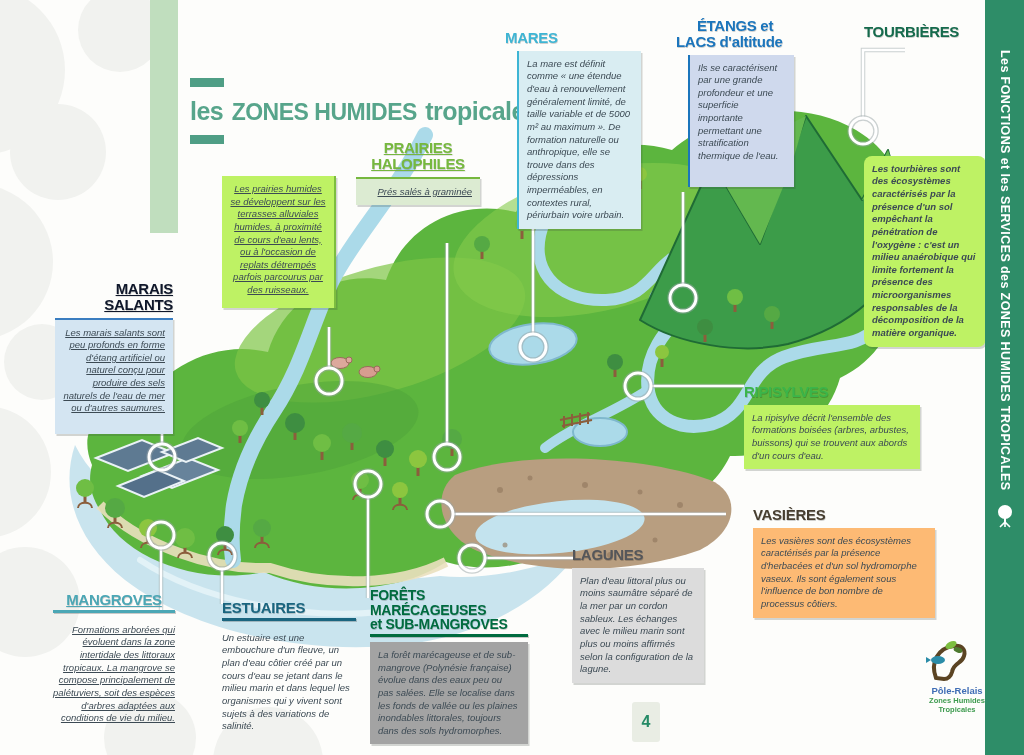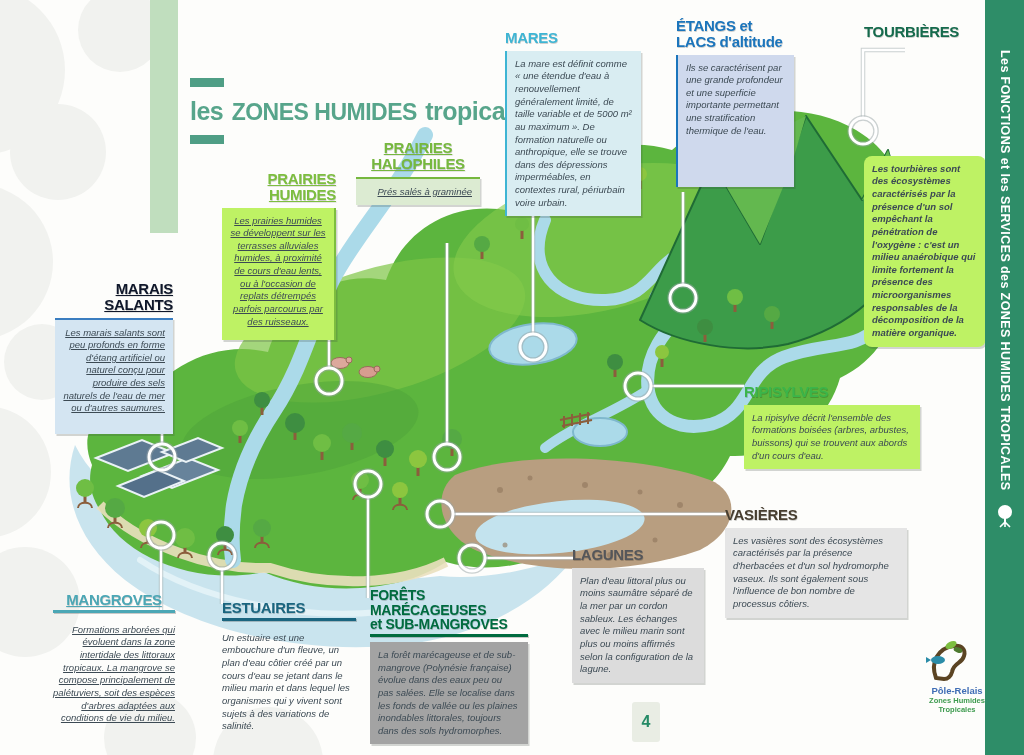--- a/index.html
+++ b/index.html
@@ -42,37 +42,37 @@
   }
   .co-underline{height:3px;margin-top:2px;box-shadow:1px 1px 0 rgba(0,0,0,0.2);}
   .co-box{
     margin-top:5px;padding:7px 8px;
     font-size:9.5px;line-height:1.33;font-style:italic;color:#3C4A54;
     box-shadow:1.5px 2px 0 rgba(60,70,60,0.22);
   }
   .co-box.plain{box-shadow:none;padding:6px 0;}
   .align-right .co-box, .align-right .co-title{text-align:right;text-decoration:underline;}
   .align-center-title .co-title{text-align:center;}
-  .acc-left{border-left:2px solid;}
+  .acc-left{border-left:2px solid;margin-left:12px;}
   .acc-top{border-top:2px solid;}
   .acc-right{border-right:2px solid;}
 
   #co-mares{left:505px;top:30px;width:136px;}
   #co-mares .co-box{min-height:112px;}
   #co-etangs{left:676px;top:18px;width:118px;}
   #co-etangs .co-box{min-height:118px;}
   #co-tourbieres{left:864px;top:24px;width:122px;}
   #co-tourbieres .co-box{margin-top:116px;border-radius:8px;}
   #co-prairies-humides{left:208px;top:171px;width:128px;}
   #co-prairies-humides .co-box{margin-left:14px;min-height:118px;}
   #co-prairies-halophiles{left:356px;top:140px;width:124px;}
   #co-marais-salants{left:55px;top:281px;width:118px;}
   #co-marais-salants .co-box{min-height:100px;}
   #co-ripisylves{left:744px;top:384px;width:176px;}
-  #co-vasieres{left:725px;top:507px;width:182px;}
+  #co-vasieres{left:753px;top:507px;width:182px;}
   #co-mangroves{left:53px;top:592px;width:122px;}
   #co-estuaires{left:222px;top:600px;width:134px;}
   #co-forets{left:370px;top:588px;width:158px;}
   #co-forets .co-title{font-size:14px;}
   #co-lagunes{left:572px;top:547px;width:132px;}
 
   
   .page-number-badge{
     position:absolute;left:632px;top:702px;width:28px;height:40px;
     background:#E9EDE4;border-radius:3px;display:flex;align-items:center;justify-content:center;
@@ -361,32 +361,31 @@
   </h1>
   <div class="title-bar bottom"></div>
 </div>
 
 <div class="callout" id="co-mares">
   <h3 class="co-title" style="color: rgb(62, 181, 212);">MARES</h3>
   <div class="co-box acc-left" style="background-color: rgb(217, 237, 242); border-left-color: rgb(62, 181, 212);">La mare est définit comme « une étendue d'eau à renouvellement généralement limité, de taille variable et de 5000 m² au maximum ». De formation naturelle ou anthropique, elle se trouve dans des dépressions imperméables, en contextes rural, périurbain voire urbain.</div>
 </div>
 
 <div class="callout" id="co-etangs">
-  <h3 class="co-title" style="color: rgb(27, 117, 188);">ÉTANGS et</h3>
+  <h3 class="co-title" style="color: rgb(27, 117, 188); text-align: center;">ÉTANGS et</h3>
   <h3 class="co-title" style="color: rgb(27, 117, 188);">LACS d'altitude</h3>
   <div class="co-box acc-left" style="background-color: rgb(207, 217, 237); border-left-color: rgb(27, 117, 188);">Ils se caractérisent par une grande profondeur et une superficie importante permettant une stratification thermique de l'eau.</div>
 </div>
 
 <div class="callout" id="co-tourbieres">
   <h3 class="co-title" style="color: rgb(21, 106, 76);">TOURBIÈRES</h3>
   <div class="co-box" style="background-color: #bef264; font-weight: bold;">Les tourbières sont des écosystèmes caractérisés par la présence d'un sol empêchant la pénétration de l'oxygène : c'est un milieu anaérobique qui limite fortement la présence des microorganismes responsables de la décomposition de la matière organique.</div>
 </div>
 
 <div class="callout align-right" id="co-prairies-humides">
-  <h3 class="co-title" style="color: rgb(125, 190, 63);">PRAIRIES HUMIDES</h3>
   <div class="co-box acc-right" style="background-color: #bef264; border-right-color: rgb(125, 190, 63); text-align: center;">Les prairies humides se développent sur les terrasses alluviales humides, à proximité de cours d'eau lents, ou à l'occasion de replats détrempés parfois parcourus par des ruisseaux.</div>
 </div>
 
 <div class="callout align-right align-center-title" id="co-prairies-halophiles">
   <h3 class="co-title" style="color: rgb(118, 184, 62);">PRAIRIES</h3>
   <h3 class="co-title" style="color: rgb(118, 184, 62);">HALOPHILES</h3>
   <div class="co-box acc-top" style="background-color: rgb(220, 235, 210); border-top-color: rgb(118, 184, 62);">Prés salés à graminée</div>
 </div>
 
 <div class="callout align-right" id="co-marais-salants">
@@ -394,21 +393,21 @@
   <div class="co-box acc-top" style="background-color: rgb(212, 229, 242); border-top-color: rgb(58, 125, 192);">Les marais salants sont peu profonds en forme d'étang artificiel ou naturel conçu pour produire des sels naturels de l'eau de mer ou d'autres saumures.</div>
 </div>
 
 <div class="callout" id="co-ripisylves">
   <h3 class="co-title" style="color: rgb(59, 181, 74);">RIPISYLVES</h3>
   <div class="co-box" style="background-color: #bef264;">La ripisylve décrit l'ensemble des formations boisées (arbres, arbustes, buissons) qui se trouvent aux abords d'un cours d'eau.</div>
 </div>
 
 <div class="callout" id="co-vasieres">
   <h3 class="co-title" style="color: rgb(71, 62, 48);">VASIÈRES</h3>
-  <div class="co-box" style="background-color: #e5e5e5;">Les vasières sont des écosystèmes caractérisés par la présence d'herbacées et d'un sol hydromorphe vaseux. Ils sont également sous l'influence de bon nombre de processus côtiers.</div>
+  <div class="co-box" style="background-color: #fdba74;">Les vasières sont des écosystèmes caractérisés par la présence d'herbacées et d'un sol hydromorphe vaseux. Ils sont également sous l'influence de bon nombre de processus côtiers.</div>
 </div>
 
 <div class="callout align-right align-center-title" id="co-mangroves">
   <h3 class="co-title" style="color: rgb(75, 167, 181);">MANGROVES</h3>
   <div class="co-underline" style="background-color: rgb(75, 167, 181);"></div>
   <div class="co-box plain">Formations arborées qui évoluent dans la zone intertidale des littoraux tropicaux. La mangrove se compose principalement de palétuviers, soit des espèces d'arbres adaptées aux conditions de vie du milieu.</div>
 </div>
 
 <div class="callout" id="co-estuaires">
   <h3 class="co-title" style="color: rgb(26, 101, 127);">ESTUAIRES</h3>

